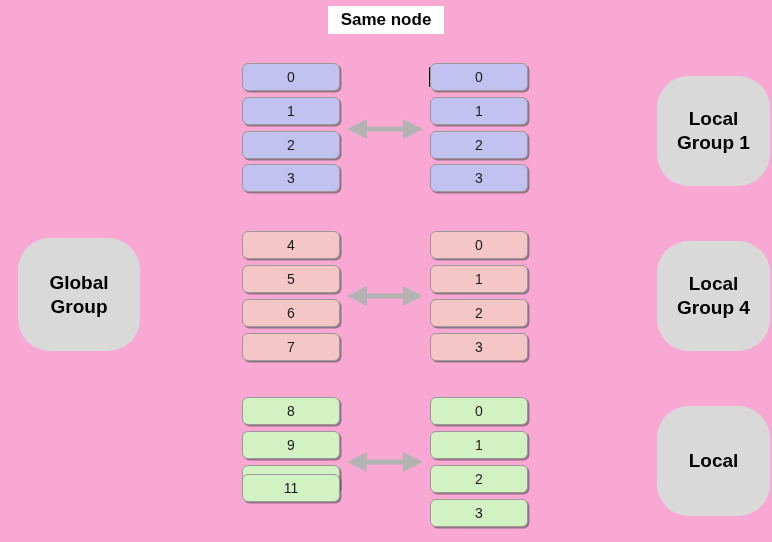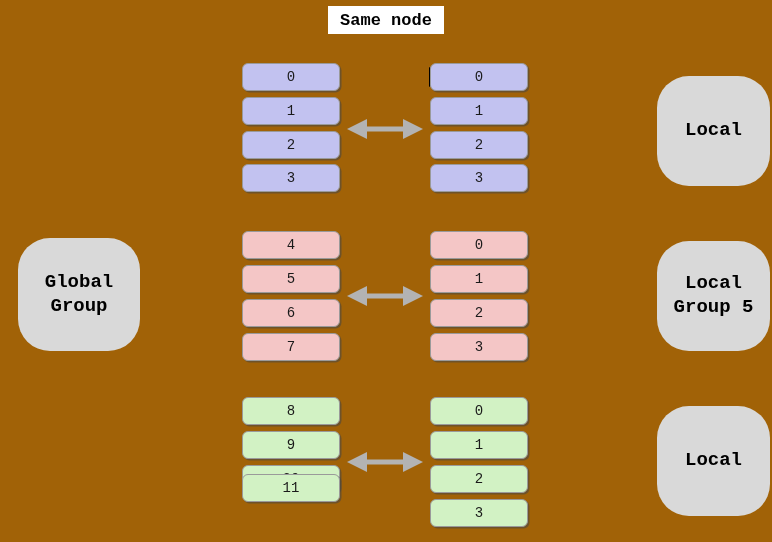--- a/index.html
+++ b/index.html
@@ -8,23 +8,22 @@
     padding: 0;
     background: #ffffff;
   }
   body {
     font-family: "Liberation Sans", sans-serif;
   }
   #canvas {
     position: relative;
     width: 772px;
     height: 542px;
-    background: #a16207;
+    background: #f9a8d4;
     overflow: hidden;
-    font-family: Liberation Mono, monospace;
   }
 
   
   .rank-box {
     position: absolute;
     width: 98px;
     height: 28px;
     box-sizing: border-box;
     border: 1px solid #9a9a9a;
     border-radius: 6px;
@@ -128,20 +127,21 @@
   <div>
     <div class="rank-box c-blue" style="left:430px; top:63px;">0</div>
     <div class="rank-box c-blue" style="left:430px; top:97px;">1</div>
     <div class="rank-box c-blue" style="left:430px; top:131px;">2</div>
     <div class="rank-box c-blue" style="left:430px; top:164px;">3</div>
   </div>
 
   <div class="group-label" style="left:657px; top:76px; width:113px; height:110px;">
     <div>
       <div>Local</div>
+      <div>Group 1</div>
     </div>
   </div>
 
   <div>
     <div class="rank-box c-pink" style="left:242px; top:231px;">4</div>
     <div class="rank-box c-pink" style="left:242px; top:265px;">5</div>
     <div class="rank-box c-pink" style="left:242px; top:299px;">6</div>
     <div class="rank-box c-pink" style="left:242px; top:333px;">7</div>
   </div>
 
@@ -154,21 +154,21 @@
   <div>
     <div class="rank-box c-pink" style="left:430px; top:231px;">0</div>
     <div class="rank-box c-pink" style="left:430px; top:265px;">1</div>
     <div class="rank-box c-pink" style="left:430px; top:299px;">2</div>
     <div class="rank-box c-pink" style="left:430px; top:333px;">3</div>
   </div>
 
   <div class="group-label" style="left:657px; top:241px; width:113px; height:110px;">
     <div>
       <div>Local</div>
-      <div>Group 5</div>
+      <div>Group 4</div>
     </div>
   </div>
 
   <div>
     <div class="rank-box c-green" style="left:242px; top:397px;">8</div>
     <div class="rank-box c-green" style="left:242px; top:431px;">9</div>
     <div class="rank-box c-green" style="left:242px; top:465px;">20</div>
     <div class="rank-box c-green" style="left:242px; top:474px;">11</div>
   </div>
 

